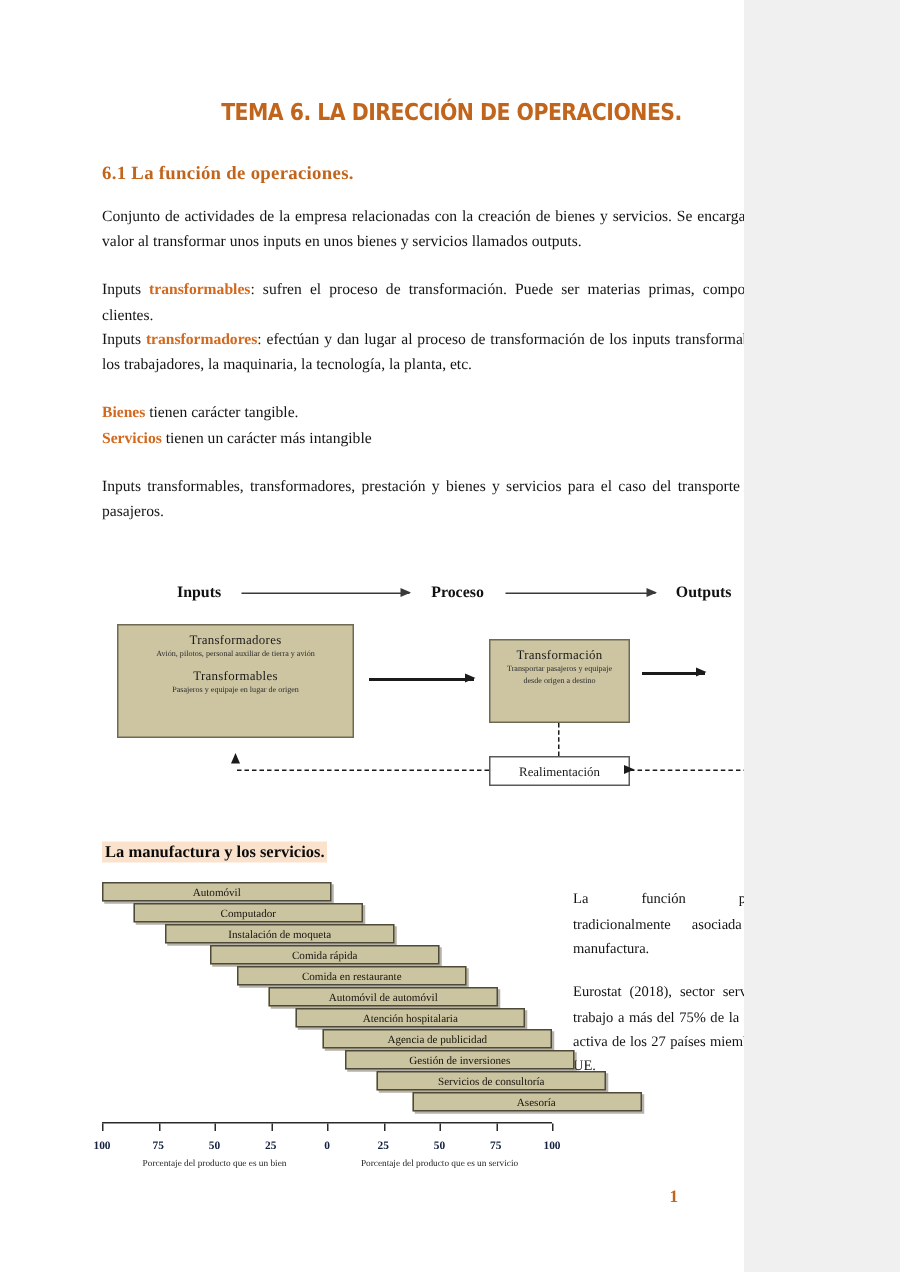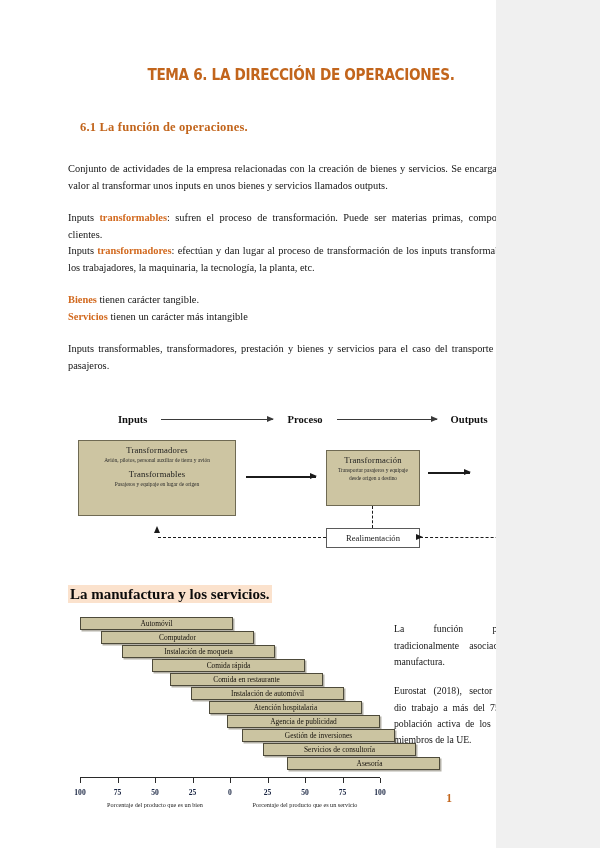--- a/index.html
+++ b/index.html
@@ -32,21 +32,21 @@
     font-family: "DejaVu Sans", sans-serif;
     font-weight: bold;
     font-size: 15.5px;
     letter-spacing: -0.4px;
     transform: scaleX(0.88);
     transform-origin: center;
     white-space: nowrap;
   }
 
   .section-head {
-    margin: 12px;
+    margin: 0;
     padding-top: 24px;
     color: #c2651c;
     font-family: "Liberation Serif", serif;
     font-weight: bold;
     font-size: 12.5px;
     letter-spacing: 0.2px;
   }
 
   p.body {
     margin: 0;
@@ -181,41 +181,40 @@
     border-right: 7px solid #1b1b1b;
     border-top: 3.6px solid transparent;
     border-bottom: 3.6px solid transparent;
     transform: rotate(180deg);
   }
 
   
   .sub-head {
     margin: 0;
     padding-top: 26px;
-    font-size: 15px;
+    font-size: 11px;
     font-weight: bold;
     color: #0c0c0c;
   }
   .sub-head span {
     background: #fbe2cd;
     padding: 1px 2px;
   }
 
   
   .lower {
     position: relative;
     margin-top: 14px;
     display: flex;
     align-items: flex-start;
   }
   .chart {
     position: relative;
     width: 300px;
     flex: 0 0 300px;
-    margin-left: 12px;
   }
   .bars { position: relative; }
   .bar {
     position: relative;
     height: 13px;
     background: #cbc4a1;
     border: 1px solid #4d4a3a;
     box-sizing: border-box;
     margin-bottom: 1px;
     font-size: 7.4px;
@@ -351,21 +350,21 @@
     <h3 class="sub-head"><span>La manufactura y los servicios.</span></h3>
 
     <div class="lower">
       <div class="chart">
         <div class="bars">
             <div class="bar" style="margin-left: 0%; width: 51%;">Automóvil</div>
             <div class="bar" style="margin-left: 7%; width: 51%;">Computador</div>
             <div class="bar" style="margin-left: 14%; width: 51%;">Instalación de moqueta</div>
             <div class="bar" style="margin-left: 24%; width: 51%;">Comida rápida</div>
             <div class="bar" style="margin-left: 30%; width: 51%;">Comida en restaurante</div>
-            <div class="bar" style="margin-left: 37%; width: 51%;">Instalación de automóvil</div>
+            <div class="bar" style="margin-left: 37%; width: 51%;">Automóvil de automóvil</div>
             <div class="bar" style="margin-left: 43%; width: 51%;">Atención hospitalaria</div>
             <div class="bar" style="margin-left: 49%; width: 51%;">Agencia de publicidad</div>
             <div class="bar" style="margin-left: 54%; width: 51%;">Gestión de inversiones</div>
             <div class="bar" style="margin-left: 61%; width: 51%;">Servicios de consultoría</div>
             <div class="bar" style="margin-left: 69%; width: 51%; padding-left: 12px;">Asesoría</div>
           </div>
         <div class="axis">
             <div class="tick" style="left: 0%;"></div>
             <div class="tick" style="left: 12.5%;"></div>
             <div class="tick" style="left: 25%;"></div>

